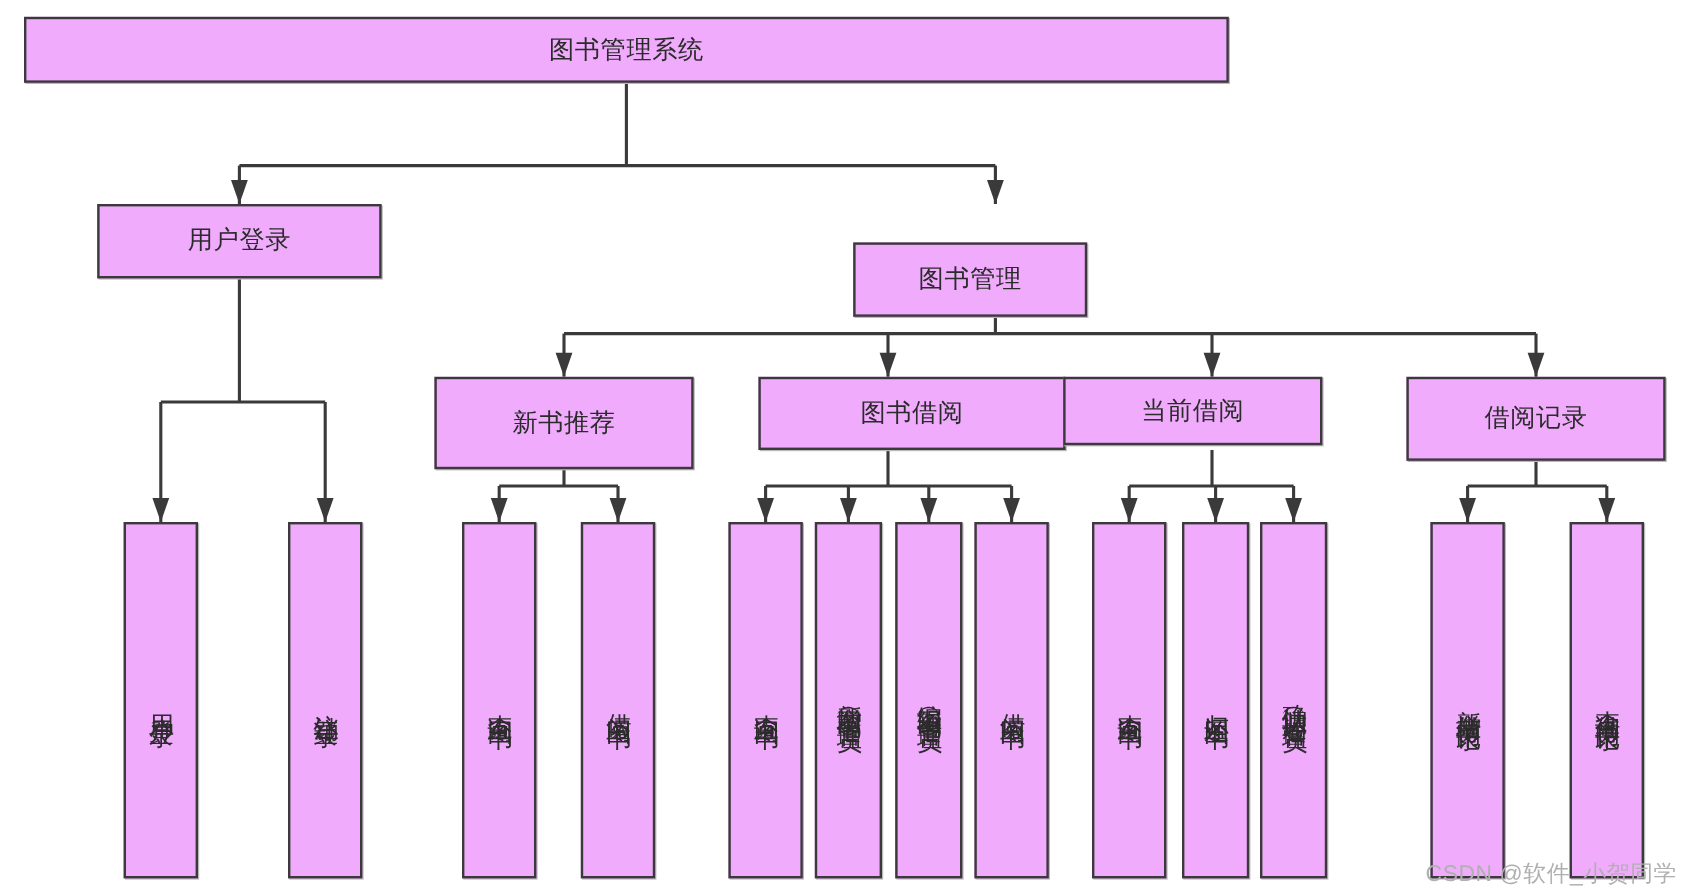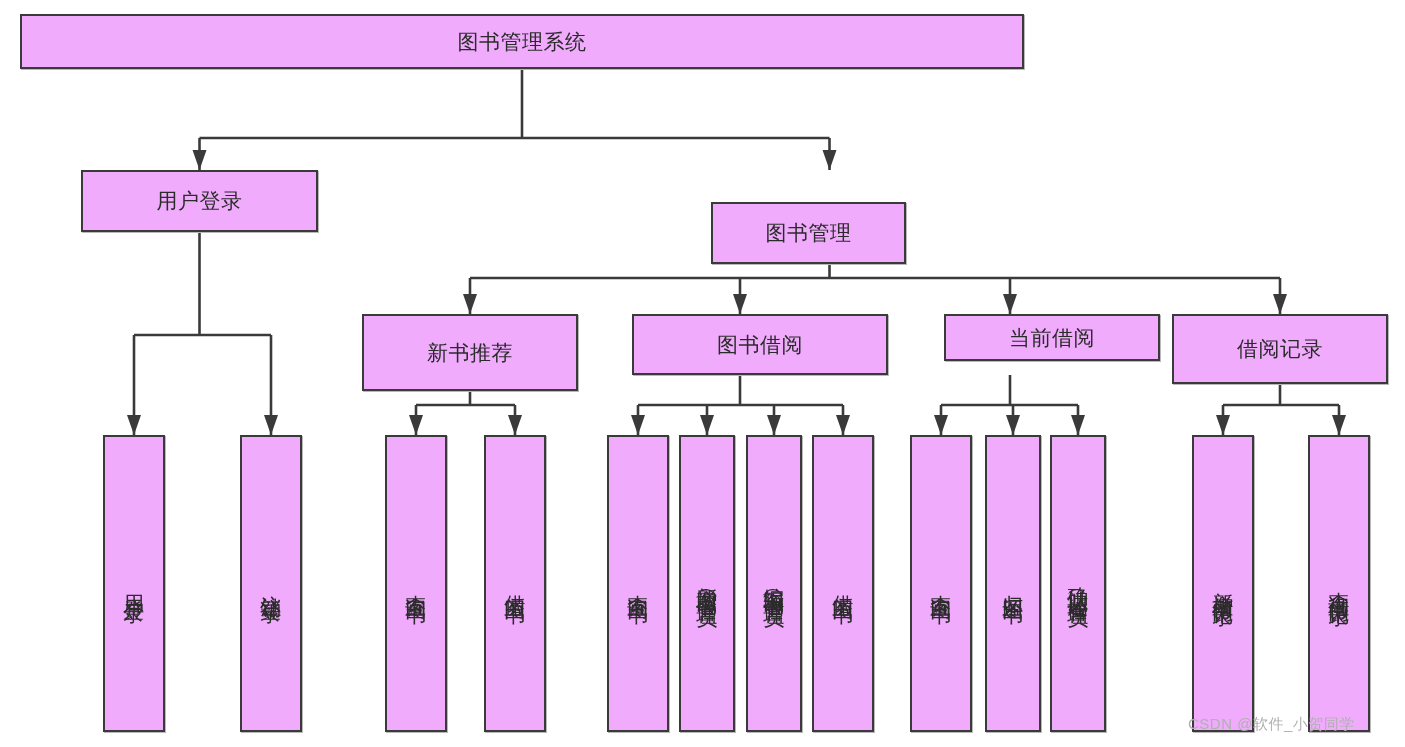--- a/index.html
+++ b/index.html
@@ -48,21 +48,21 @@
     letter-spacing: 3px;
     font-size: 21px;
   }
   .node.vertical {
     align-items: center;
     justify-content: center;
   }
   .watermark {
     position: absolute;
     color: #b0b0b0;
-    font-size: 15px;
+    font-size: 19px;
     white-space: nowrap;
     letter-spacing: 0.5px;
   }
 </style>
 </head>
 <body>
 
 <div id="diagram-root">
   <svg class="edges" viewBox="0 0 1405 747">
       <line x1="522" y1="69" x2="522" y2="138" stroke="#3a3a3a" stroke-width="2.6"></line>
@@ -127,21 +127,21 @@
       </div>
       <div class="node" style="left: 711px; top: 170px; width: 195px; height: 62px; margin-top: 32px;">
         <div class="node-label">图书管理</div>
       </div>
       <div class="node" style="left: 362px; top: 314px; width: 216px; height: 77px;">
         <div class="node-label">新书推荐</div>
       </div>
       <div class="node" style="left: 632px; top: 314px; width: 256px; height: 61px;">
         <div class="node-label">图书借阅</div>
       </div>
-      <div class="node" style="left: 944px; top: 314px; width: 216px; height: 47px;">
+      <div class="node" style="left: 886px; top: 314px; width: 216px; height: 57px;">
         <div class="node-label">当前借阅</div>
       </div>
       <div class="node" style="left: 1172px; top: 314px; width: 216px; height: 70px;">
         <div class="node-label">借阅记录</div>
       </div>
       <div class="node vertical" style="left: 103px; top: 435px; width: 62px; height: 297px;">
         <div class="node-label">用户登录</div>
       </div>
       <div class="node vertical" style="left: 240px; top: 435px; width: 62px; height: 297px;">
         <div class="node-label">注销登录</div>

